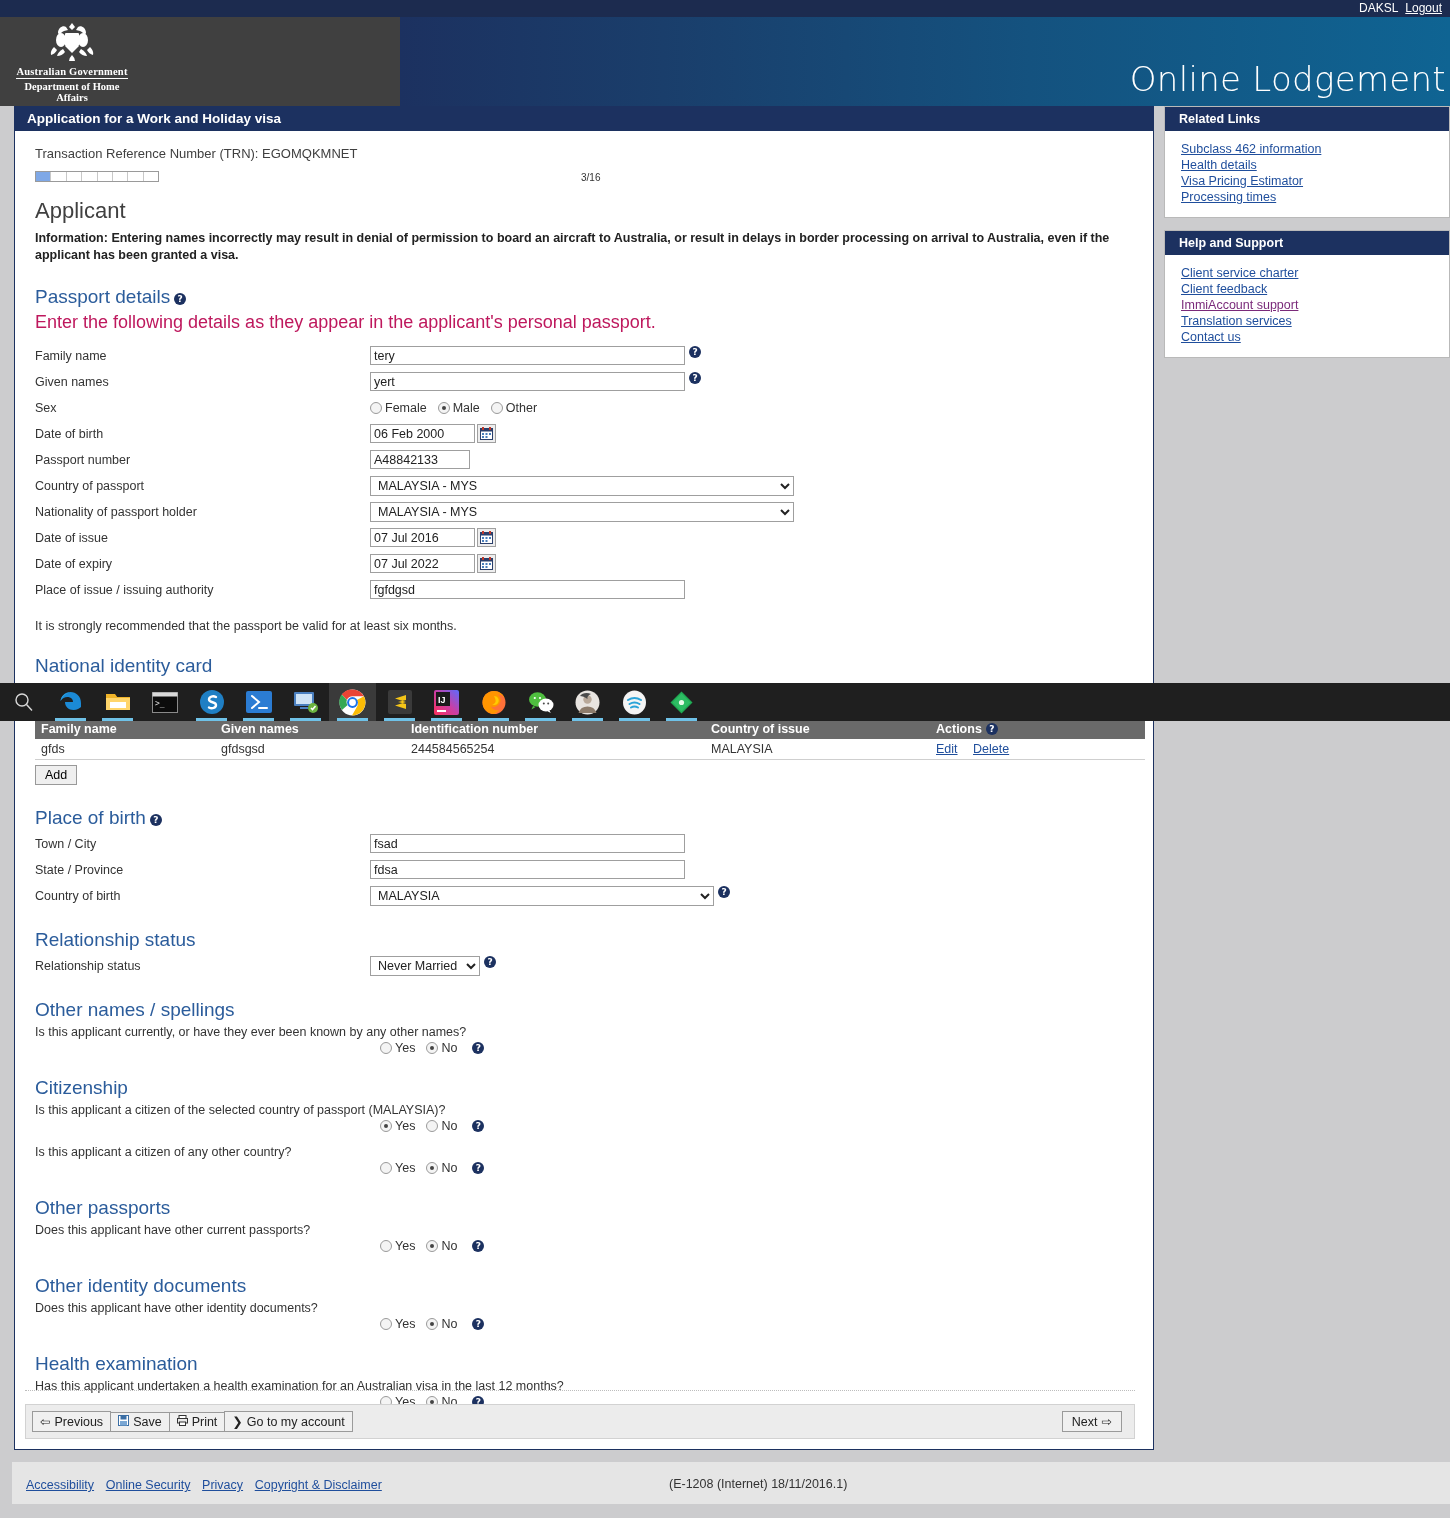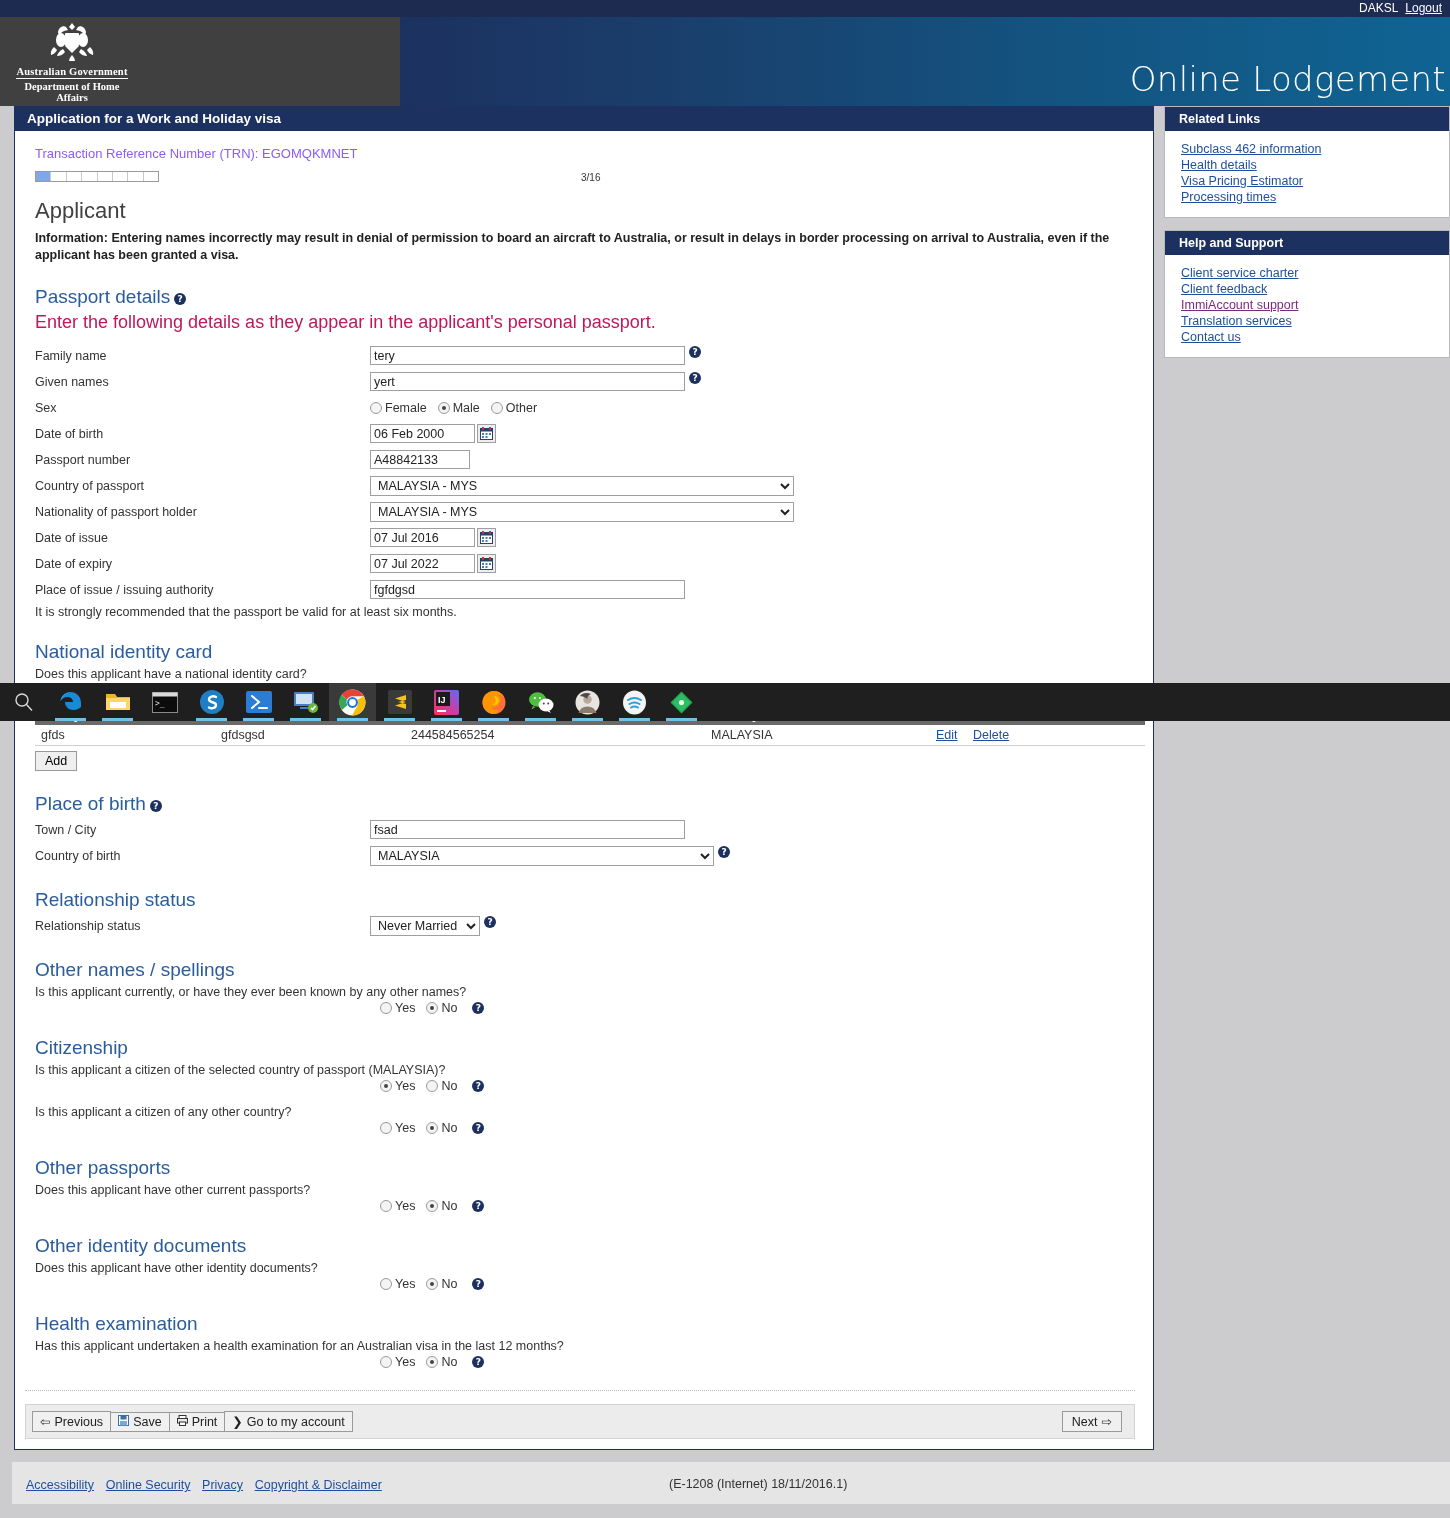--- a/index.html
+++ b/index.html
@@ -69,21 +69,21 @@
     border: 1px solid #1c3160;
     border-top: none;
   }
   .panel-header {
     height: 25px; background: #1c3160; color: #fff;
     font-weight: bold; font-size: 13.5px;
     padding: 5px 0 0 12px;
   }
   .panel-body { padding: 10px 10px 0 10px; position: relative; }
 
-  .trn { font-size: 13px; color: #8b5cf6; margin: 5px 0 0 10px; }
+  .trn { font-size: 13px; color: #404040; margin: 5px 0 0 10px; }
   .page-count {
     position: absolute; left: 566px; top: 41px;
     font-size: 10px; color: #333;
   }
   .progress {
     margin: 10px 0 0 10px; width: 124px; height: 11px;
     border: 1px solid #9a9a9a; background: #fff;
     display: flex;
   }
   .progress .seg { flex: 1; border-right: 1px solid #c8c8c8; }
@@ -97,21 +97,21 @@
   h2.section {
     color: #2b5c9b; font-weight: normal; font-size: 19px;
     margin: 22px 0 4px 10px;
   }
   .info-note {
     font-weight: bold; font-size: 12.5px; color: #222;
     margin: 0 0 10px 10px; width: 1100px; line-height: 1.35;
   }
   .lead { font-size: 18px; color: #be185d; margin: 0 0 12px 10px; }
   .qtext { font-size: 12.5px; color: #333; margin: 0 0 2px 10px; }
-  .hint { font-size: 12.5px; color: #333; margin: 4px 0 0 10px; }
+  .hint { font-size: 12.5px; color: #333; margin: 18px 0 0 10px; }
 
   .helpicon {
     display: inline-block; width: 12px; height: 12px;
     border-radius: 50%; background: #1c3160; color: #fff;
     font-size: 9px; line-height: 12px; text-align: center;
     font-weight: bold; vertical-align: 1px; margin-left: 4px;
     font-family: "DejaVu Sans", sans-serif;
   }
 
   
@@ -479,20 +479,26 @@
       <button class="addbtn">Add</button>
 
       
       <h2 class="section">
         <span>Place of birth</span><span class="helpicon">?</span>
       </h2>
       <div class="frow">
         <div class="flabel">Town / City</div>
         <div class="fctl">
             <input class="txt w315" type="text" value="fsad" style="">
+          </div>
+      </div>
+      <div class="frow">
+        <div class="flabel">State / Province</div>
+        <div class="fctl">
+            <input class="txt w315" type="text" value="fdsa" style="">
           </div>
       </div>
       <div class="frow">
         <div class="flabel">Country of birth</div>
         <div class="fctl">
           <select class="sel w344">
             <option>MALAYSIA</option>
           </select>
           <span class="helpicon">?</span>
         </div>

